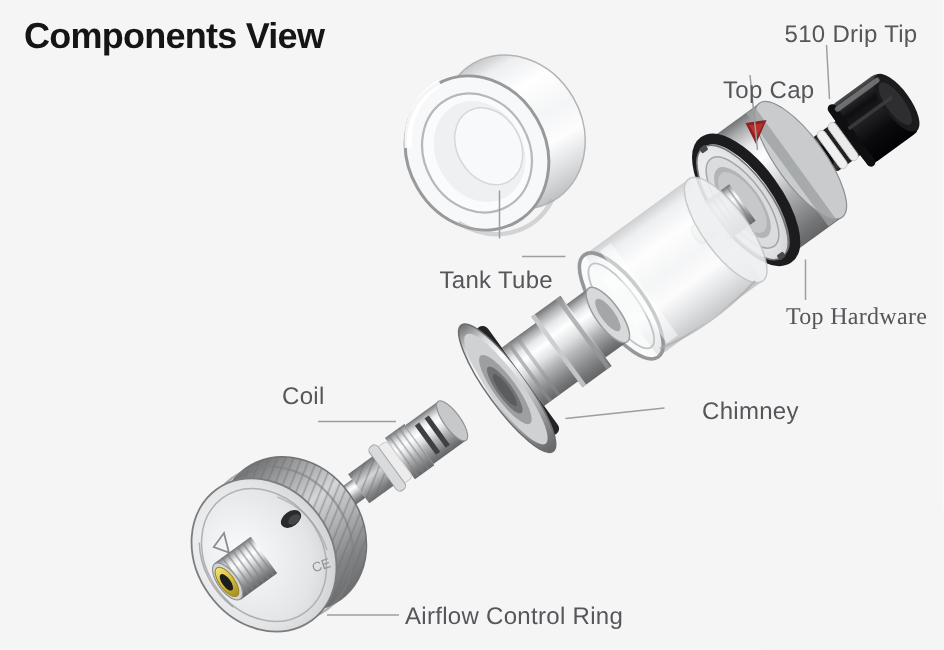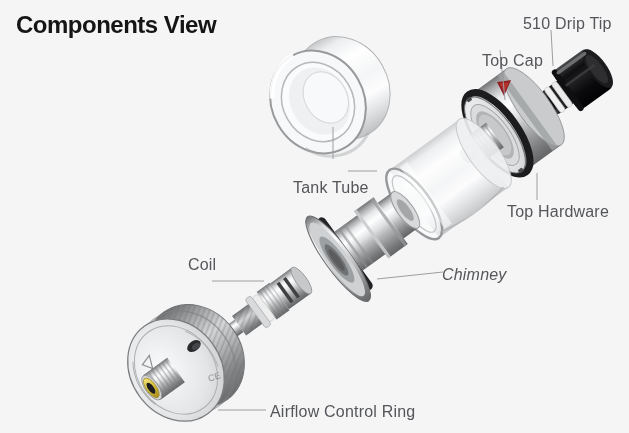--- a/index.html
+++ b/index.html
@@ -4,23 +4,23 @@
 <style>
   html,body{margin:0;padding:0;}
   body{width:629px;height:433px;overflow:hidden;}
   .stage{position:relative;width:629px;height:433px;background:#f5f5f6;font-family:"Liberation Sans",sans-serif;}
   .stage svg{position:absolute;left:0;top:0;}
   .page-title{position:absolute;left:16px;top:11px;font-size:24px;font-weight:700;letter-spacing:-0.5px;color:#151515;white-space:nowrap;}
   .lbl{position:absolute;font-size:16px;line-height:1.15;color:#55565a;white-space:nowrap;letter-spacing:.2px;}
   #lbl-drip{left:523px;top:15px;}
   #lbl-topcap{left:482px;top:35px;margin-top:17px;}
   #lbl-tank{left:293px;top:164px;margin-top:15px;}
-  #lbl-tophw{left:507px;top:203px;}
+  #lbl-tophw{left:524px;top:203px;font-family:Liberation Serif, serif;}
   #lbl-coil{left:188px;top:256px;}
-  #lbl-chimney{left:442px;top:266px;font-style:italic;}
+  #lbl-chimney{left:468px;top:266px;}
   #lbl-airflow{left:270px;top:403px;text-align:center;}
 </style>
 </head>
 <body>
 
 <div class="stage">
 
   <svg width="629" height="433" viewBox="0 0 629 433">
     <defs>
       <linearGradient id="metalV" x1="0" y1="0" x2="0" y2="1">

